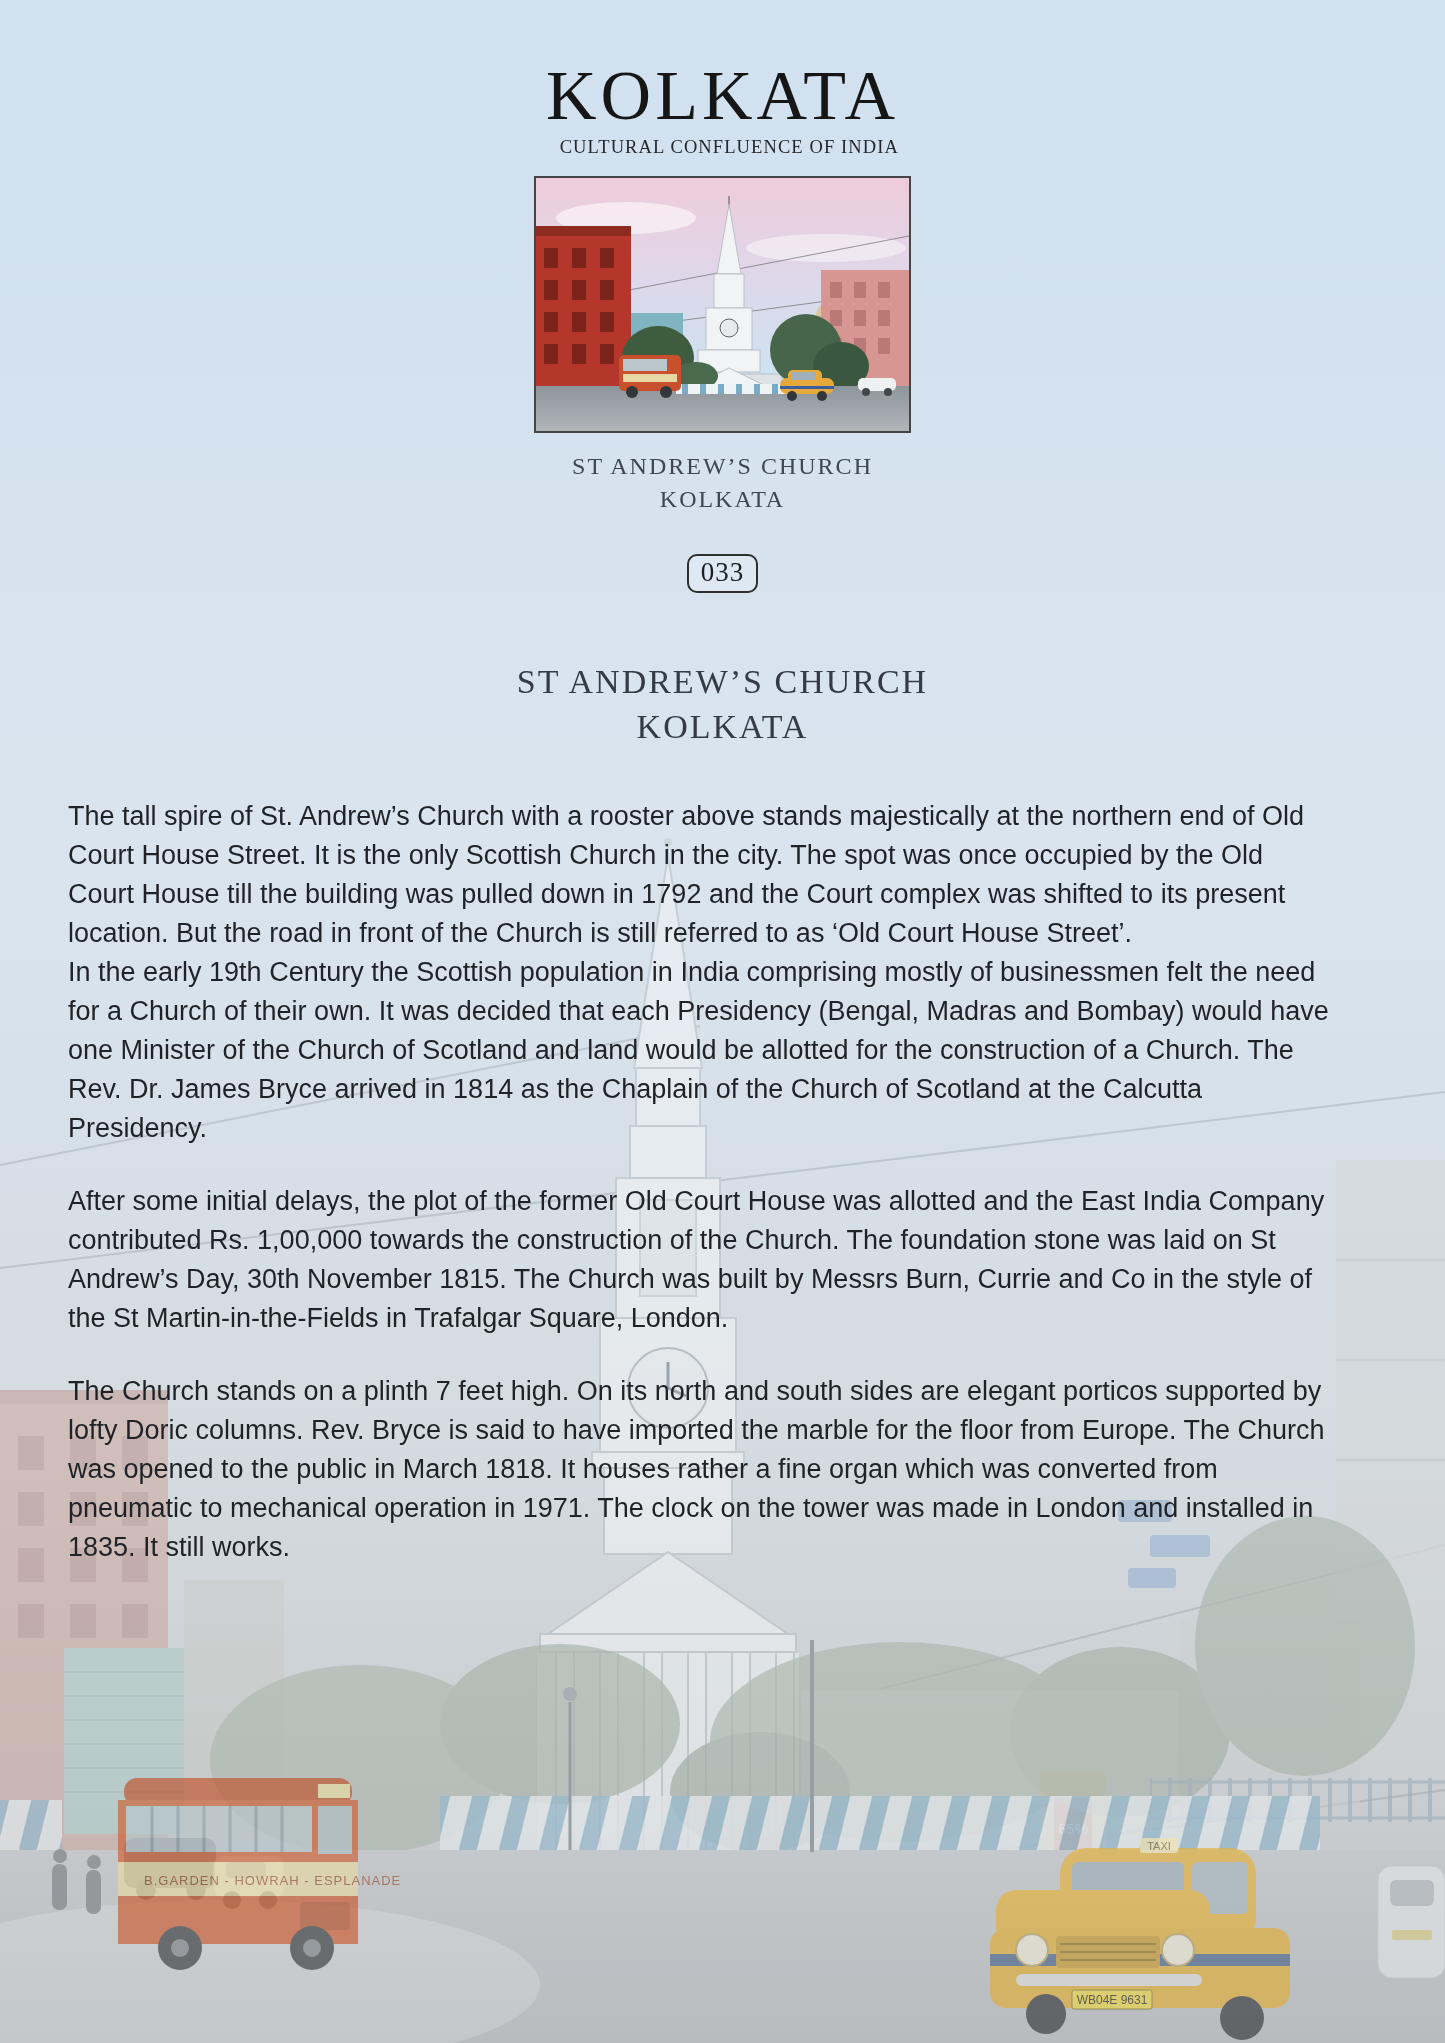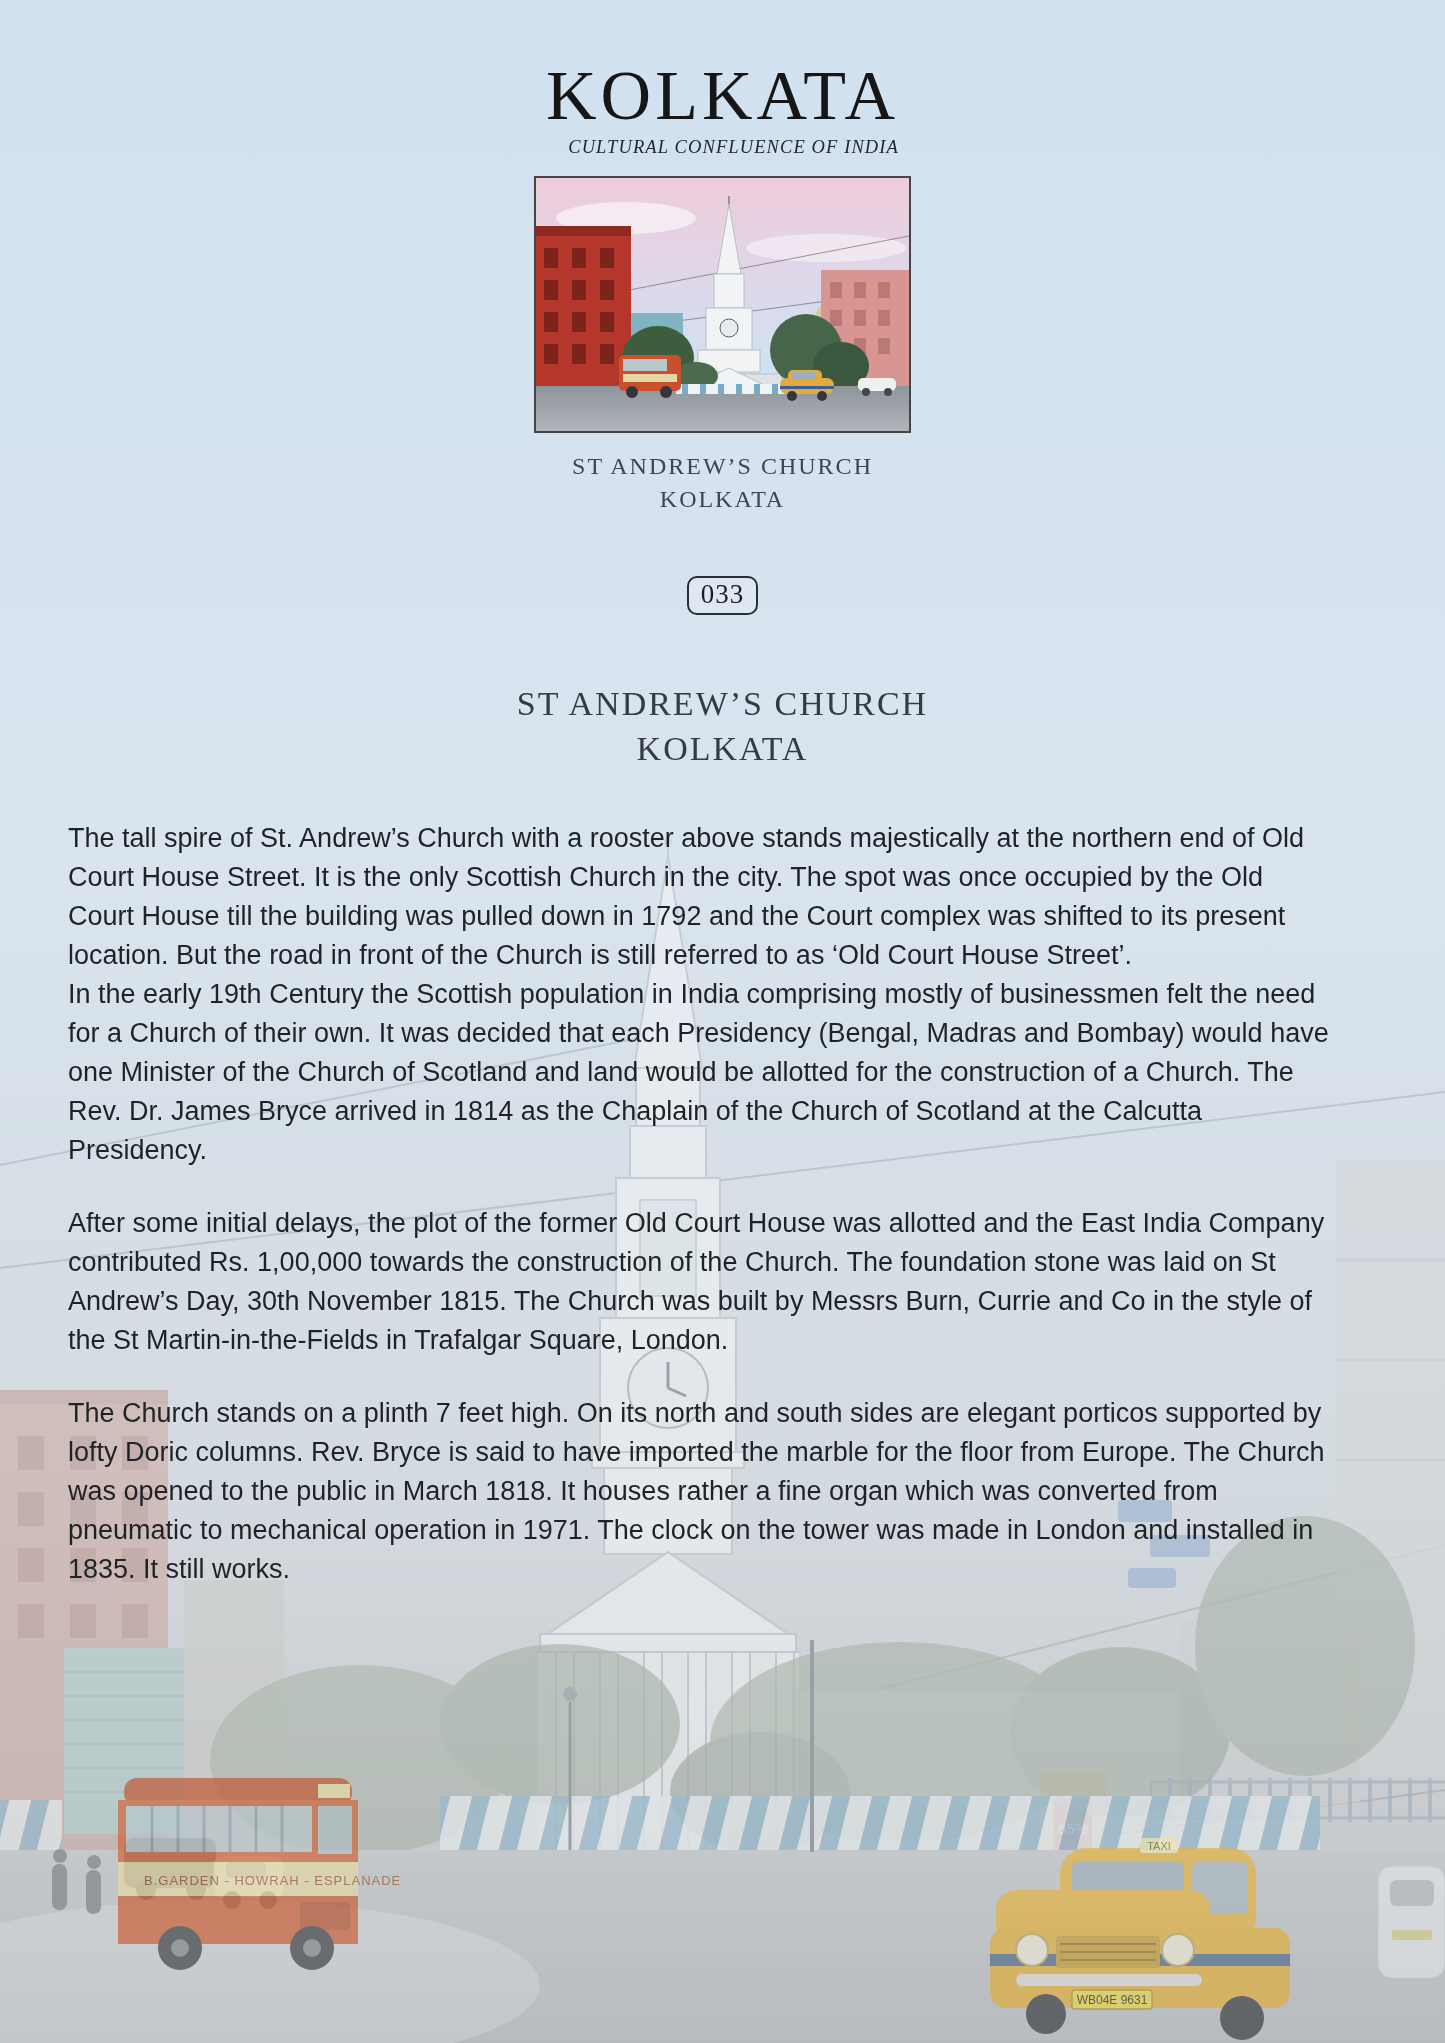--- a/index.html
+++ b/index.html
@@ -10,33 +10,33 @@
   }
   .bg{position:absolute;inset:0;z-index:0;}
   .content{position:relative;z-index:1;padding-top:60px;}
   .masthead{width:fit-content;margin:0 auto;}
   .masthead h1{
     margin:0;font-family:"Liberation Serif",serif;font-weight:500;
     font-size:70px;line-height:1.04;letter-spacing:4px;color:#161616;text-align:center;
   }
   .masthead .subtitle{
     font-family:"Liberation Serif",serif;font-size:18.5px;line-height:1.2;
-    letter-spacing:1.1px;color:#24272b;text-align:right;margin-top:3px;font-style:italic;
+    letter-spacing:1.1px;color:#24272b;text-align:right;margin-top:3px;
   }
   figure.photo{
     margin:18px auto 0;width:373px;height:253px;border:2px solid #454545;
     padding:0;background:#cfe0f0;box-sizing:content-box;
   }
   .photo svg{display:block;}
   .caption{
     margin-top:17px;text-align:center;font-family:"Liberation Serif",serif;
     font-size:24px;line-height:33px;letter-spacing:2px;color:#3e4651;
   }
   .badge{
-    width:fit-content;margin:60px auto 0;border:2.5px solid #2c2e30;border-radius:10px;
+    width:fit-content;margin:38px auto 0;border:2.5px solid #2c2e30;border-radius:10px;
     padding:1px 12px 3px;font-family:"Liberation Serif",serif;font-size:27px;
     letter-spacing:1px;color:#1d1f22;background:rgba(235,242,248,0.35);
   }
   h2.article-heading{
     margin:66px 0 0;text-align:center;font-family:"Liberation Serif",serif;font-weight:500;
     font-size:34px;line-height:45px;letter-spacing:2px;color:#343b44;
   }
   main.body-text{
     display:block;margin:48px 95px 0 52px;max-width:1298px;
     font-size:27px;line-height:39px;color:#1f2226;

